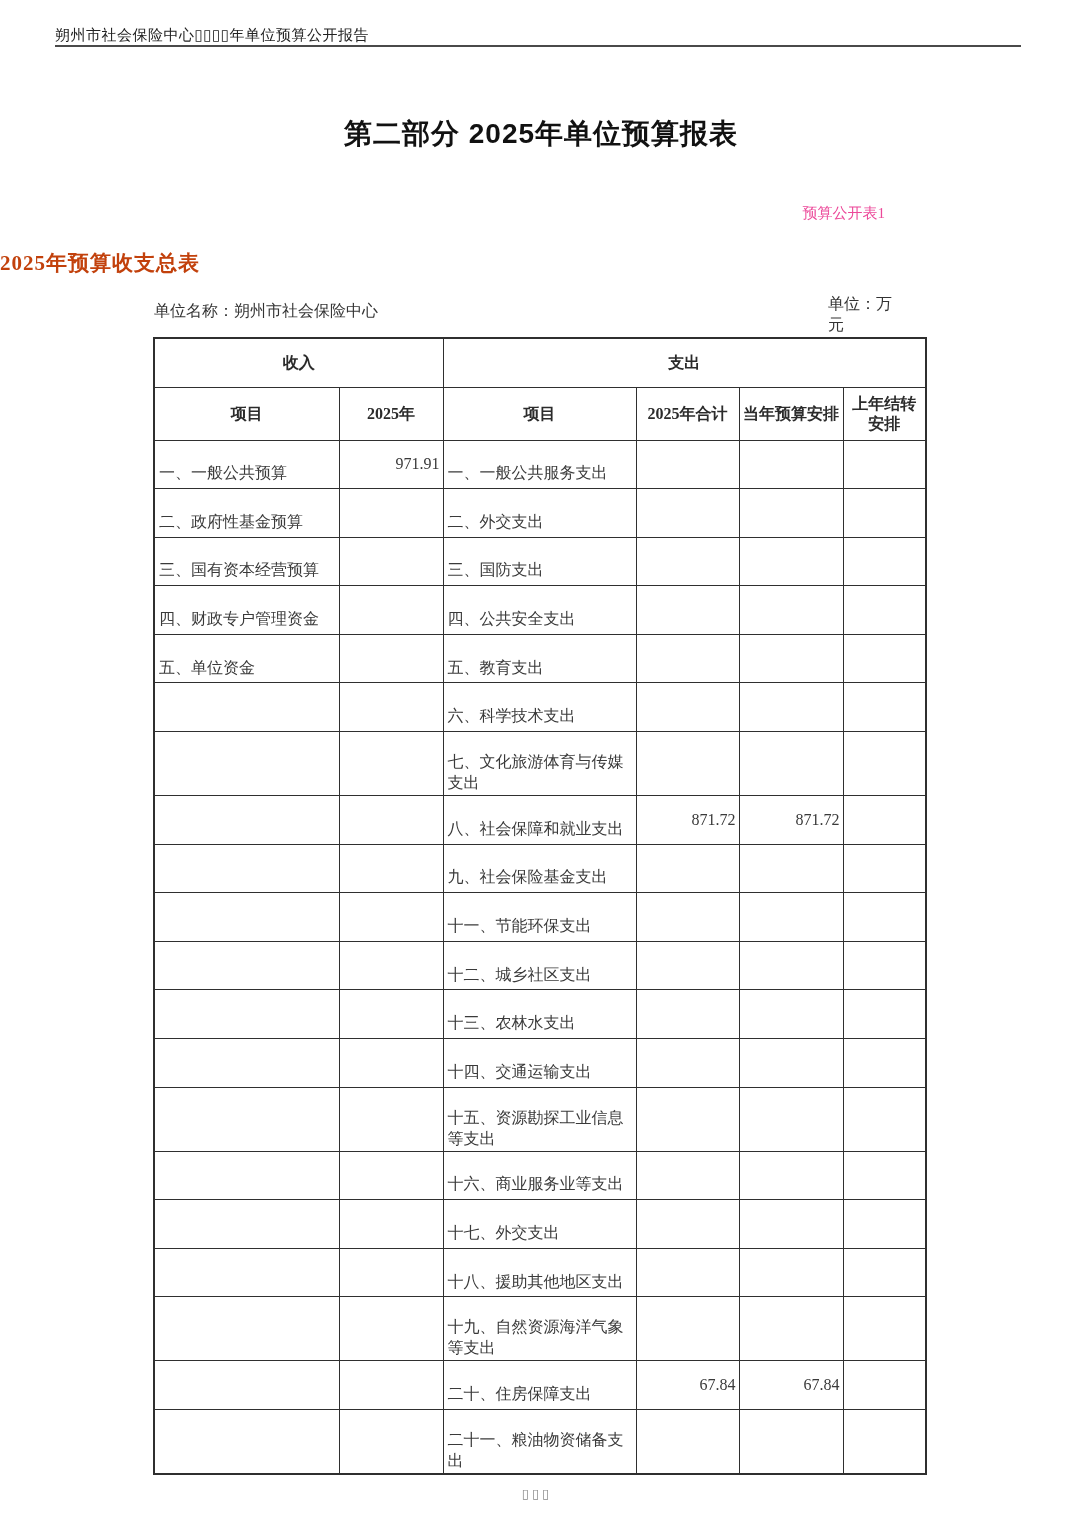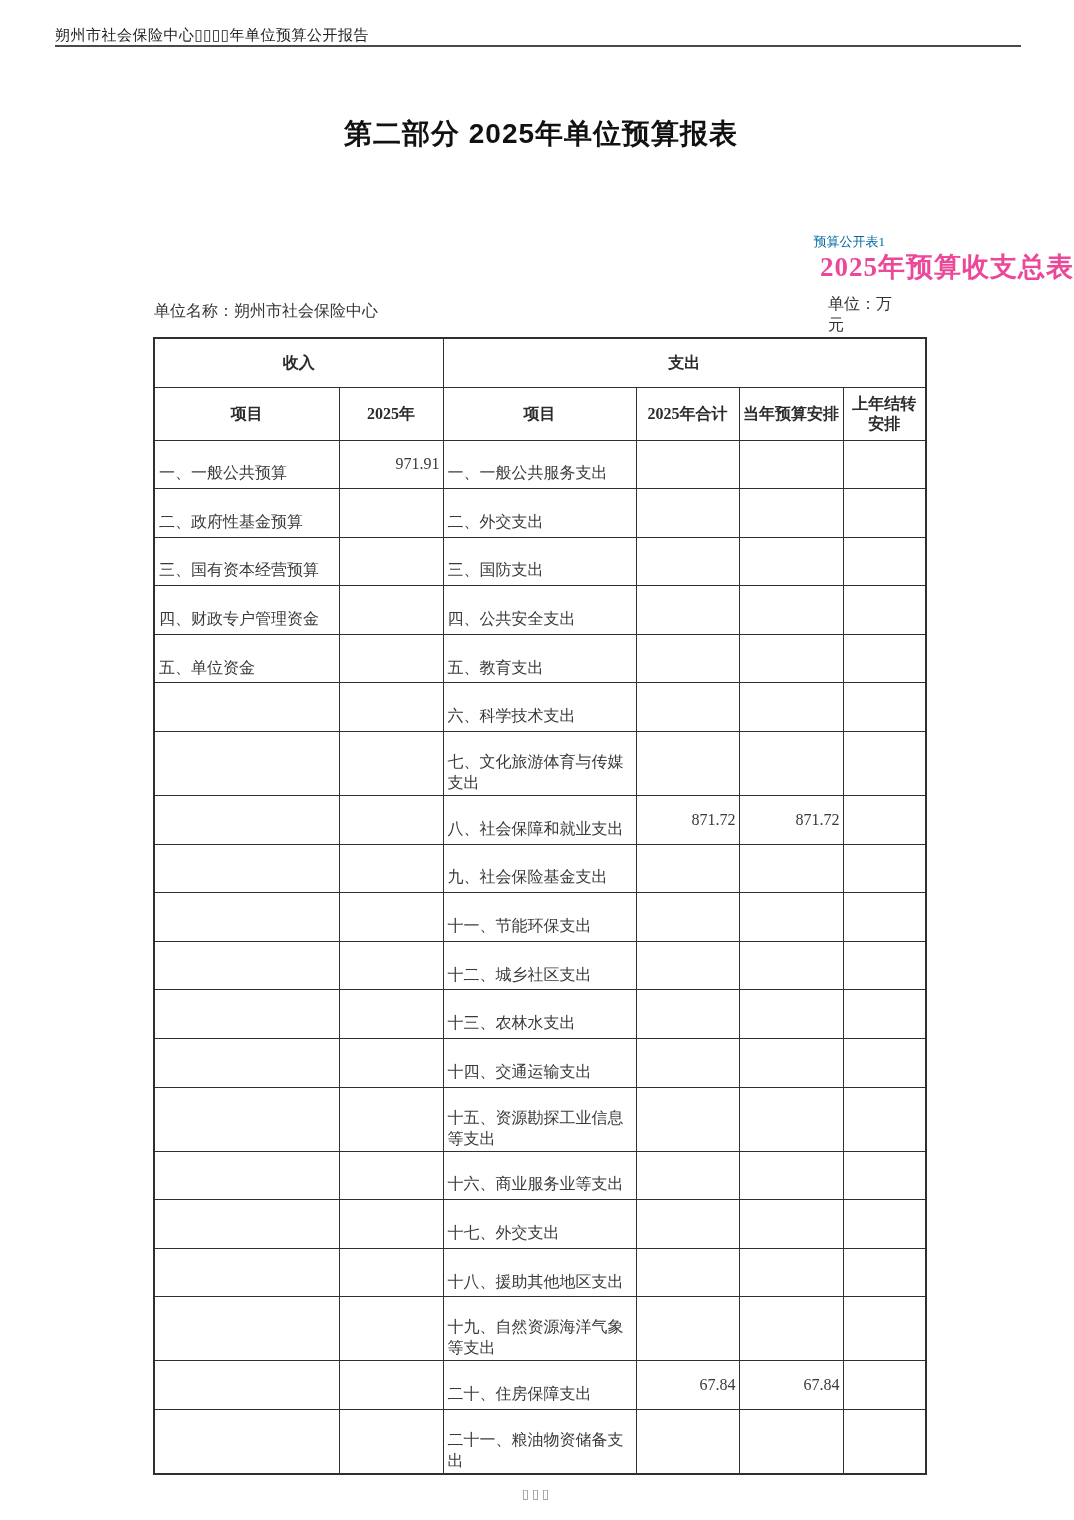--- a/index.html
+++ b/index.html
@@ -20,26 +20,26 @@
     border:none; border-top:2px solid #4a4a4a;
   }
   .section-title {
     position:absolute; left:4px; top:115px; width:100%;
     text-align:center;
     font-family:"Liberation Sans","DejaVu Sans",sans-serif;
     font-size:28px; font-weight:bold; color:#111; letter-spacing:1px;
   }
   .table-label {
     position:absolute; top:204px; right:189px;
-    font-size:13px; color:#0369a1;margin-top:29px;
+    font-size:15px; color:#ec4899;
   }
   .table-title {
     position:absolute; left:0; top:249px; width:100%;
-    text-align:right; font-size:27px; font-weight:bold;
-    color:#ec4899; letter-spacing:1px;
+    text-align:left; font-size:21px; font-weight:bold;
+    color:#c2410c; letter-spacing:1px;
   }
   .unit-name {
     position:absolute; left:154px; top:301px;
     font-size:16px; color:#333;
   }
   .unit-label {
     position:absolute; top:293px; right:174px; width:72px;
     text-align:left; font-size:16px; color:#333; line-height:21px;
   }
   table.budget-table {

